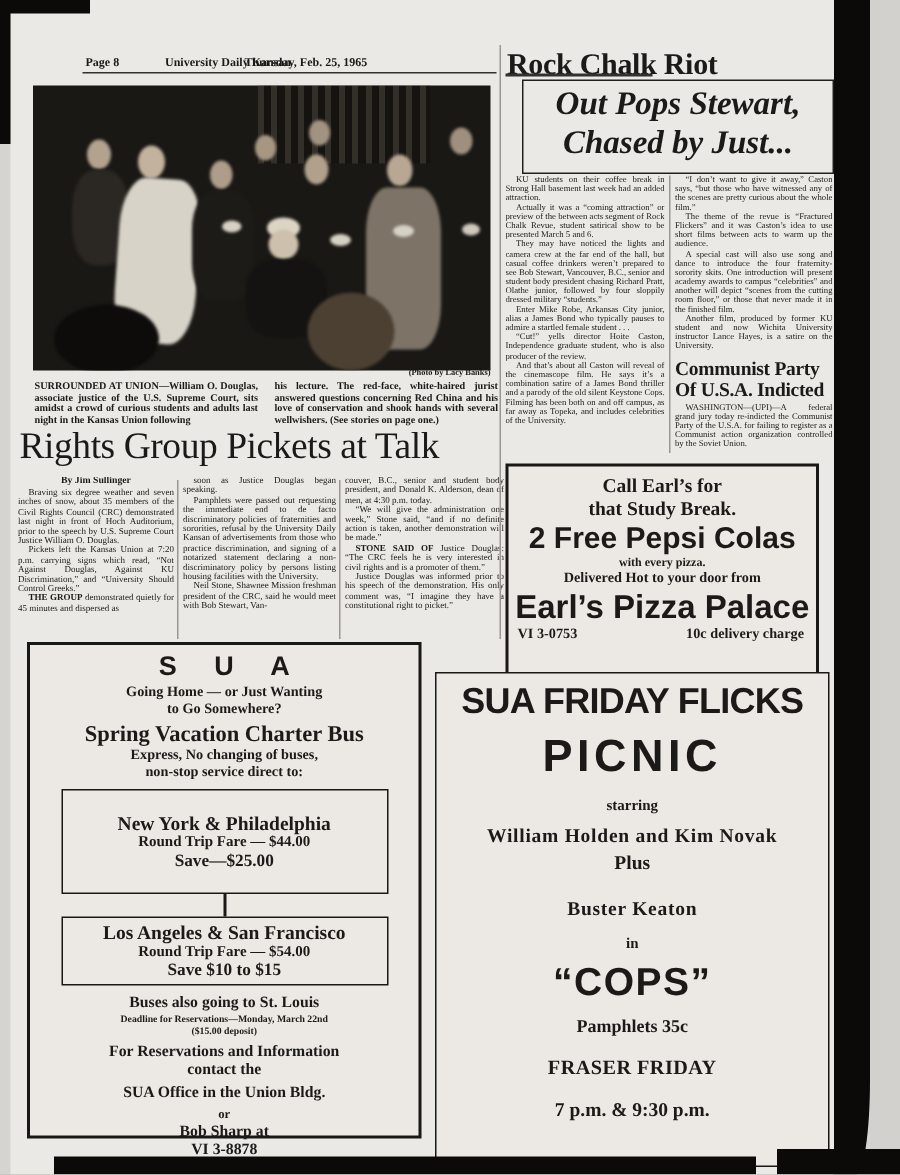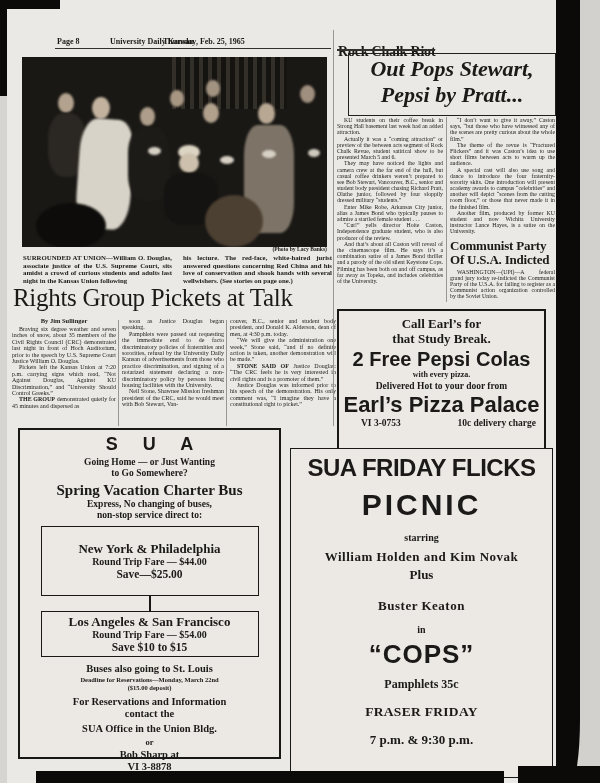--- a/index.html
+++ b/index.html
@@ -82,25 +82,25 @@
   <div class="abs vrule" style="left:226px;top:320px;height:106px;"></div>
   <div class="abs np" style="left:230px;top:318px;width:106px;height:110px;font-size:6px;overflow:hidden;">
     <p style="text-indent:0;">couver, B.C., senior and student body president, and Donald K. Alderson, dean of men, at 4:30 p.m. today.</p>
     <p>“We will give the administration one week,” Stone said, “and if no definite action is taken, another demonstration will be made.”</p>
     <p><b>STONE SAID OF</b><span> Justice Douglas: “The CRC feels he is very interested in civil rights and is a promoter of them.”</span></p>
     <p>Justice Douglas was informed prior to his speech of the demonstration. His only comment was, “I imagine they have a constitutional right to picket.”</p>
   </div>
 
   <div class="abs vrule" style="left:333px;top:30px;height:396px;"></div>
 
-  <div class="abs b" style="left:338px;top:44px;font-size:14px;letter-spacing:-0.2px;">Rock Chalk Riot</div>
+  <div class="abs b" style="left:338px;top:32px;font-size:20px;letter-spacing:-0.2px;">Rock Chalk Riot</div>
   <div class="abs rule" style="left:337px;top:49px;width:98px;height:2px;"></div>
   <div class="abs hlbox c" style="left:348px;top:53px;width:206px;height:59px;padding-top:2px;">
     <div class="b" style="font-style:italic;font-size:22px;line-height:26px;">Out Pops Stewart,</div>
-    <div class="b" style="font-style:italic;font-size:22px;line-height:26px;">Pepsi by Pratt...</div>
+    <div class="b" style="font-style:italic;font-size:22px;line-height:26px;">Chased by Just...</div>
   </div>
 
   <div class="abs np" style="left:337px;top:117px;width:106px;height:190px;font-size:5.8px;overflow:hidden;">
     <p>KU students on their coffee break in Strong Hall basement last week had an added attraction.</p>
     <p>Actually it was a “coming attraction” or preview of the between acts segment of Rock Chalk Revue, student satirical show to be presented March 5 and 6.</p>
     <p>They may have noticed the lights and camera crew at the far end of the hall, but casual coffee drinkers weren’t prepared to see Bob Stewart, Vancouver, B.C., senior and student body president chasing Richard Pratt, Olathe junior, followed by four sloppily dressed military “students.”</p>
     <p>Enter Mike Robe, Arkansas City junior, alias a James Bond who typically pauses to admire a startled female student . . .</p>
     <p>“Cut!” yells director Hoite Caston, Independence graduate student, who is also producer of the review.</p>
     <p>And that’s about all Caston will reveal of the cinemascope film. He says it’s a combination satire of a James Bond thriller and a parody of the old silent Keystone Cops. Filming has been both on and off campus, as far away as Topeka, and includes celebrities of the University.</p>
   </div>
@@ -115,21 +115,21 @@
     <p style="margin-top:2px;">WASHINGTON—(UPI)—A federal grand jury today re-indicted the Communist Party of the U.S.A. for failing to register as a Communist action organization controlled by the Soviet Union.</p>
   </div>
 
   <div class="abs adbox c" style="left:337px;top:309px;width:205px;height:143px;padding-top:5px;">
     <div class="b" style="font-size:13px;line-height:15px;">Call Earl’s for</div>
     <div class="b" style="font-size:13px;line-height:15px;">that Study Break.</div>
     <div class="b sans" style="font-size:20px;line-height:22px;margin-top:2px;">2 Free Pepsi Colas</div>
     <div class="b" style="font-size:8px;line-height:10px;">with every pizza.</div>
     <div class="b" style="font-size:9.5px;line-height:12px;">Delivered Hot to your door from</div>
     <div class="b sans" style="font-size:22px;line-height:25px;">Earl’s Pizza Palace</div>
-    <div style="display:flex;justify-content:space-between;padding:1px 8px 0 6px;margin-left:16px;">
+    <div style="display:flex;justify-content:space-between;padding:1px 8px 0 6px;">
       <span class="b" style="font-size:9.5px;">VI 3-0753</span>
       <span class="b" style="font-size:9.5px;">10c delivery charge</span>
     </div>
   </div>
 
   <div class="abs adbox c" style="left:18px;top:428px;width:259px;height:323px;padding-top:4px;">
     <div class="b sans" style="font-size:18px;letter-spacing:10px;padding-left:10px;">S U A</div>
     <div class="b" style="font-size:9.5px;line-height:11px;margin-top:2px;">Going Home — or Just Wanting</div>
     <div class="b" style="font-size:9.5px;line-height:11px;">to Go Somewhere?</div>
     <div class="b" style="font-size:15px;line-height:17px;margin-top:3px;">Spring Vacation Charter Bus</div>

